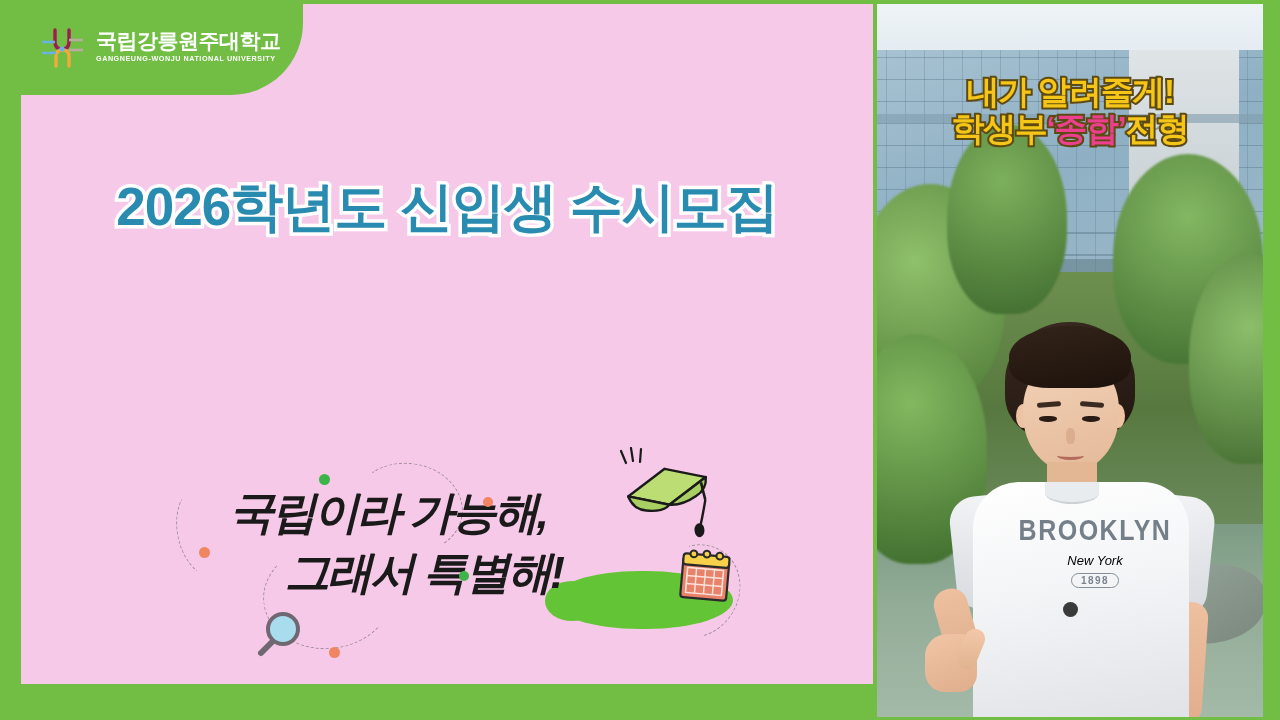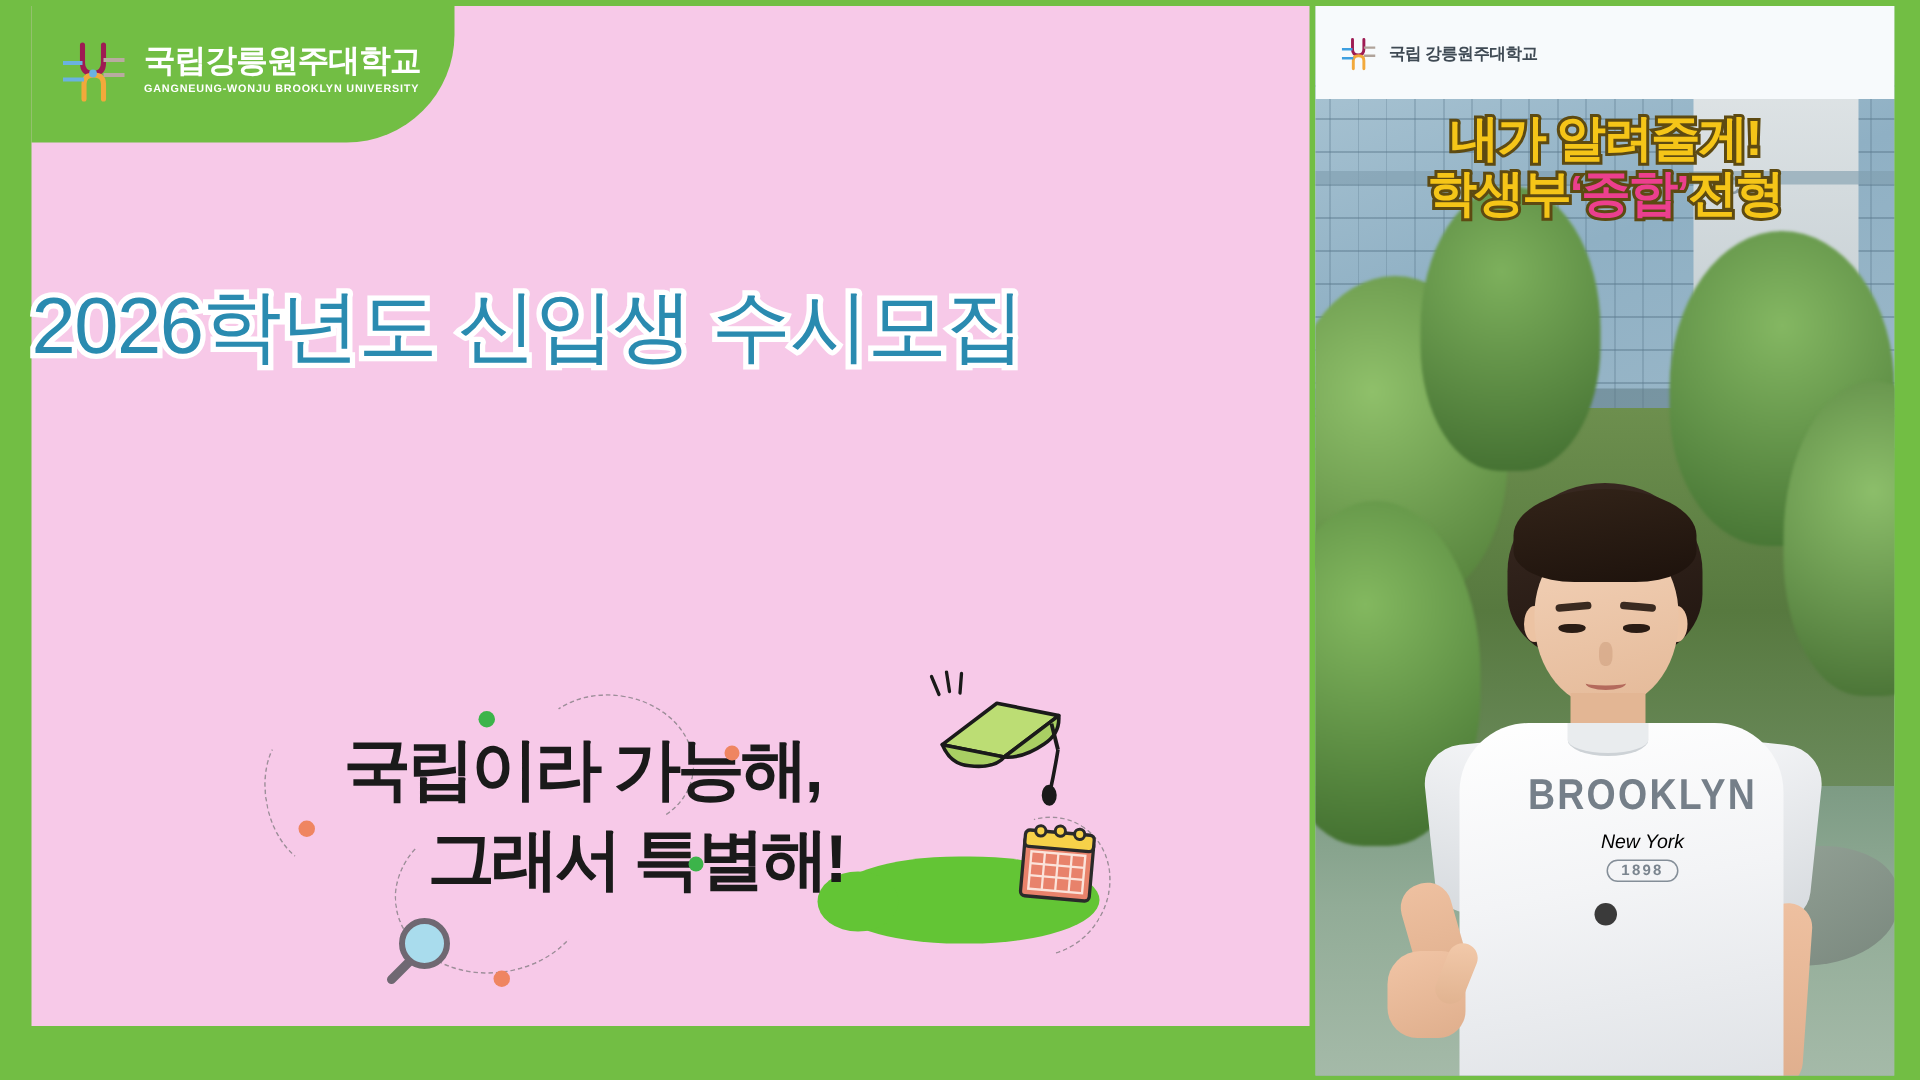--- a/index.html
+++ b/index.html
@@ -39,41 +39,41 @@
     font-size:21px; font-weight:700; color:#ffffff; letter-spacing:-0.5px;
     white-space:nowrap;
   }
   .logo-en {
     font-size:7.2px; font-weight:600; color:#ffffff; letter-spacing:0.55px;
     margin-top:4px; white-space:nowrap;
   }
 
   
   #title-main {
-    position:absolute; left:0; top:178px; width:852px;
-    text-align:left;
-    font-size:53px; font-weight:400; letter-spacing:-1px;
+    position:absolute; left:0; top:168px; width:852px;
+    text-align:center;
+    font-size:53px; font-weight:700; letter-spacing:-1px;
     color:#2a8bb0;
     -webkit-text-stroke:7px #ffffff;
     paint-order:stroke fill;
     white-space:nowrap;
   }
   #title-sub {
     position:absolute; left:0; top:276px; width:852px;
     text-align:center;
     font-size:47px; font-weight:800; letter-spacing:-0.5px;
     color:#b32a63;
     -webkit-text-stroke:7px #ffffff;
     paint-order:stroke fill;
     white-space:nowrap;
   }
 
   
   #slogan {
-    position:absolute; left:160px; top:455px; width:560px; height:190px;
+    position:absolute; left:160px; top:455px; width:560px; height:190px;font-style:italic;
   }
   #green-blob {
     position:absolute; left:372px; top:112px; width:180px; height:58px;
     background:#5cc52c; border-radius:50%/52%;
     filter:blur(0.4px);
     opacity:0.95;
   }
   #green-blob:after{
     content:""; position:absolute; left:-8px; top:10px;
     width:54px; height:40px; background:#5cc52c; border-radius:50%;
@@ -325,21 +325,21 @@
             <path d="M17 44 L17 34 Q17 28 23.5 28 Q30 28 30 34 L30 44" fill="none" stroke="#f2a93b" stroke-width="3.4" stroke-linecap="round"></path>
             <line x1="3" y1="20" x2="16" y2="20" stroke="#6ab2e0" stroke-width="2.6"></line>
             <line x1="3" y1="31" x2="17" y2="31" stroke="#6ab2e0" stroke-width="2.6"></line>
             <line x1="30" y1="18" x2="44" y2="18" stroke="#b9aba0" stroke-width="2.6"></line>
             <line x1="30" y1="28" x2="44" y2="28" stroke="#b9aba0" stroke-width="2.6"></line>
             <circle cx="23" cy="27" r="2.6" fill="#6ab2e0"></circle>
           </svg>
         </span>
         <span class="logo-text-block">
           <span class="logo-ko">국립강릉원주대학교</span>
-          <span class="logo-en">GANGNEUNG-WONJU BROOKLYN UNIVERSITY</span>
+          <span class="logo-en">GANGNEUNG-WONJU NATIONAL UNIVERSITY</span>
         </span>
       </div>
     </div>
 
     <div id="title-main">2026학년도 신입생 수시모집</div>
 
     <div id="slogan">
 
       <div class="arc" id="arc-left"></div>
       <div class="arc" id="arc-top"></div>
@@ -453,29 +453,16 @@
         <div id="sp-newyork">New York</div>
         <span id="sp-year">1898</span>
       </div>
     </div>
 
     <div id="vid-title">
       <div class="vt-line">내가 알려줄게!</div>
       <div class="vt-line"><span>학생부</span><span class="vt-accent">‘종합’</span><span>전형</span></div>
     </div>
 
-    <div id="video-topbar">
-      <span class="vb-logo">
-        <svg viewBox="0 0 48 48" width="26" height="26">
-          <path d="M16 8 L16 20 Q16 27 23 27 Q30 27 30 20 L30 8" fill="none" stroke="#9e1b53" stroke-width="3.6" stroke-linecap="round"></path>
-          <path d="M17 44 L17 34 Q17 28 23.5 28 Q30 28 30 34 L30 44" fill="none" stroke="#f2a93b" stroke-width="3.6" stroke-linecap="round"></path>
-          <line x1="3" y1="20" x2="16" y2="20" stroke="#3d9fe0" stroke-width="3"></line>
-          <line x1="3" y1="31" x2="17" y2="31" stroke="#3d9fe0" stroke-width="3"></line>
-          <line x1="30" y1="18" x2="44" y2="18" stroke="#b0a39a" stroke-width="3"></line>
-          <line x1="30" y1="28" x2="44" y2="28" stroke="#b0a39a" stroke-width="3"></line>
-        </svg>
-      </span>
-      <span class="vb-text">국립 강릉원주대학교</span>
-    </div>
   </div>
 
   <div id="right-strip"></div>
 </div>
 
 </body></html>

